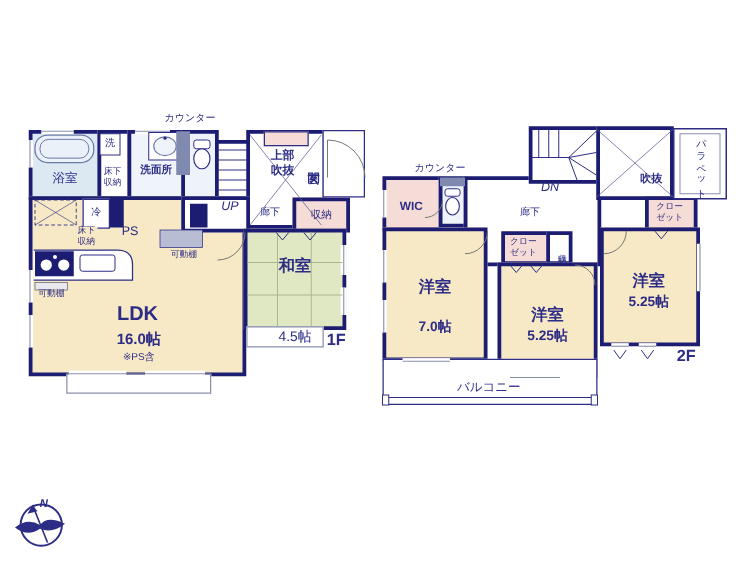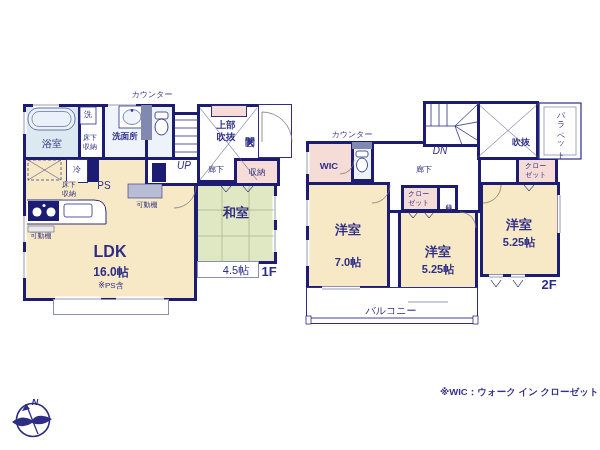--- a/index.html
+++ b/index.html
@@ -217,15 +217,14 @@
   <div class="lbl bold" style="left:348px;top:230px;font-size:13px;">洋室</div>
   <div class="lbl" style="left:348px;top:248px;font-size:11px;font-weight:bold;margin-top:15px;">7.0帖</div>
   <div class="lbl bold" style="left:438px;top:252px;font-size:13px;">洋室</div>
   <div class="lbl" style="left:438px;top:270px;font-size:11px;font-weight:bold;">5.25帖</div>
   <div class="lbl bold" style="left:519px;top:225px;font-size:13px;">洋室</div>
   <div class="lbl" style="left:519px;top:243px;font-size:11px;font-weight:bold;">5.25帖</div>
   <div class="lbl" style="left:391px;top:311px;font-size:10px;">バルコニー</div>
   <div class="lbl bold" style="left:549px;top:285px;font-size:13px;">2F</div>
 
   <div class="lbl" style="left:35px;top:403px;font-size:9px;font-style:italic;font-weight:bold;">N</div>
-  <div class="lbl" style="left:440px;top:392px;transform:translate(0,-50%);font-size:9.5px;color:#31318c;font-weight:bold;">※WIC：ウォーク イン クローゼット</div>
 
 </div>
 
 </body></html>

